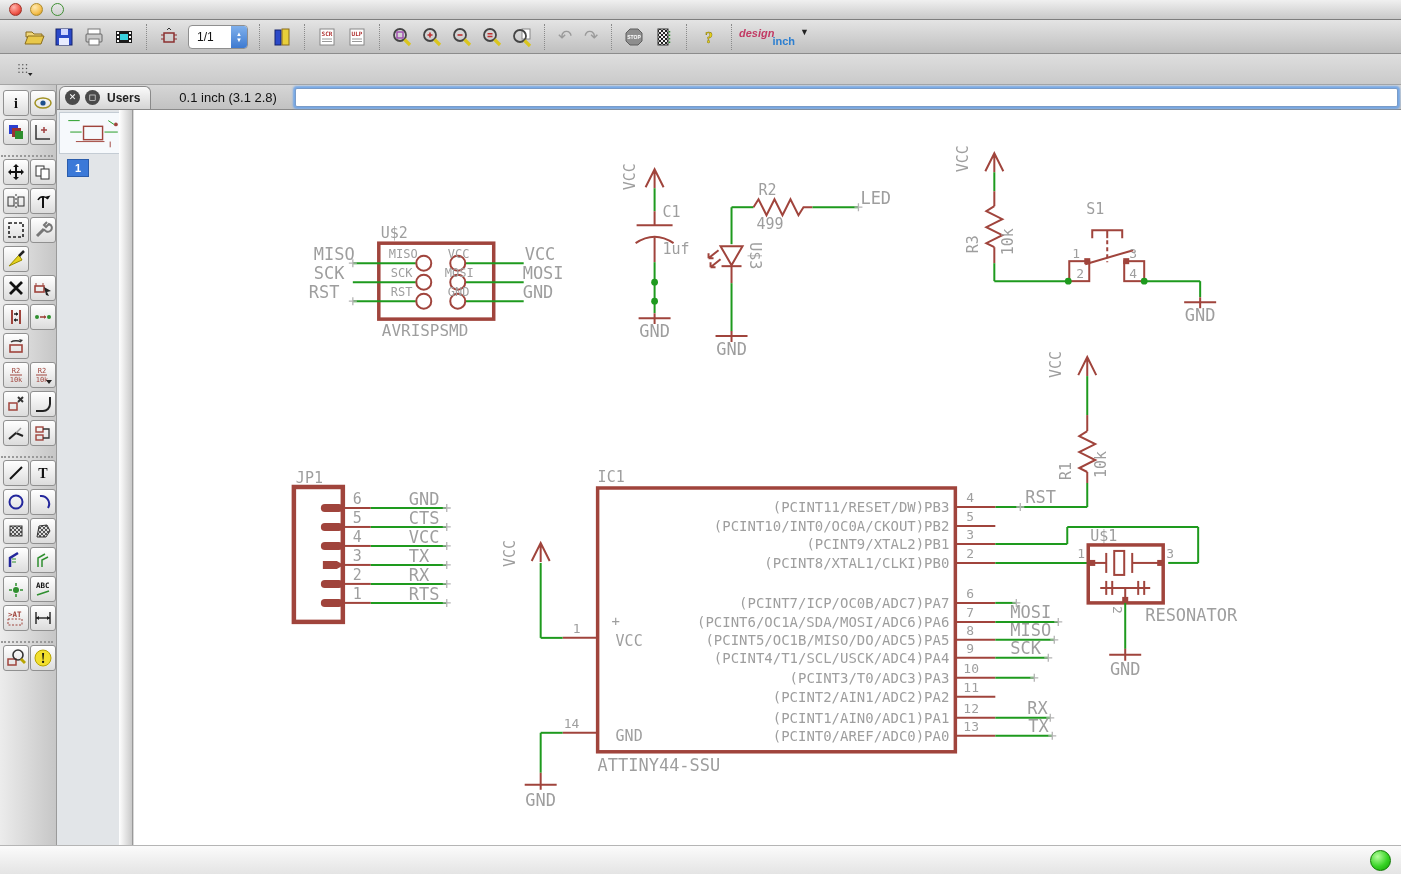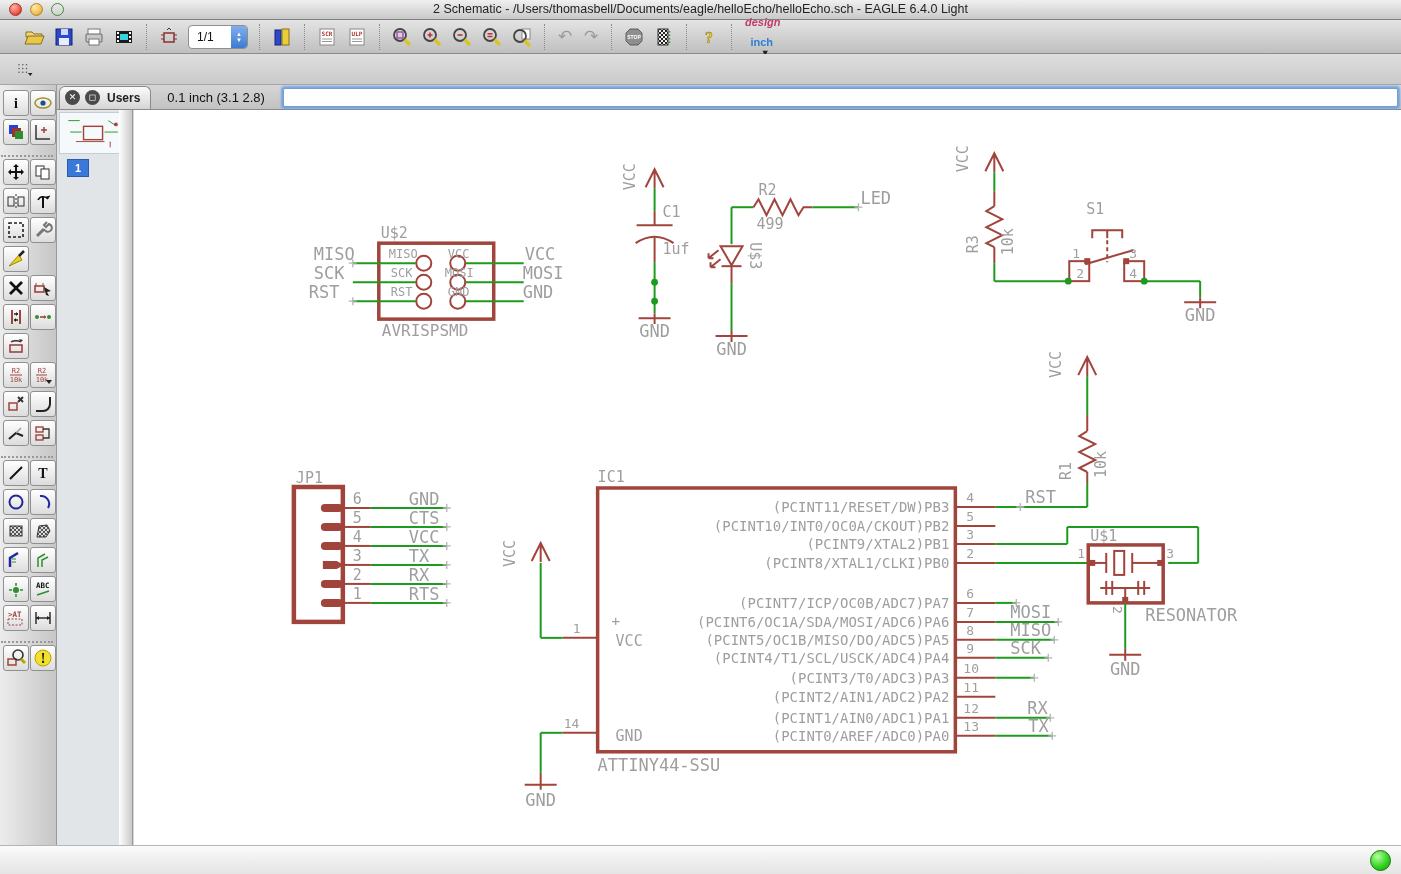--- a/index.html
+++ b/index.html
@@ -16,40 +16,40 @@
   
   .toolbar{position:absolute;left:0;top:20px;width:1401px;height:34px;display:flex;align-items:center;
     background:linear-gradient(#e4e4e4,#bfbfbf);border-bottom:1px solid #8c8c8c;box-sizing:border-box;padding-left:19px;}
   .tbtn{width:28px;height:28px;border:none;background:transparent;padding:2px;margin:0 1px;display:flex;align-items:center;justify-content:center;}
   .tbtn svg{width:22px;height:22px;}
   .tb-div{height:26px;border-left:1px dotted #8a8a8a;margin:0 7px;}
   .spinner{display:flex;align-items:center;width:58px;height:22px;background:#fff;border:1px solid #8f8f8f;border-radius:4px;margin:0 4px;overflow:hidden;}
   .spin-val{flex:1;font-size:12px;color:#111;padding-left:8px;}
   .spin-btns{width:16px;height:22px;background:linear-gradient(#7fb0ec,#3e7ad0);display:flex;flex-direction:column;align-items:center;justify-content:center;color:#fff;font-size:6px;line-height:6px;}
   .arr-txt{font-size:17px;color:#9a9a9a;width:26px;text-align:center;}
-  .dl{display:flex;align-items:center;margin-left:6px;flex-direction:column;}
+  .dl{display:flex;align-items:flex-start;}
   .dl1{color:#c23a64;font-weight:bold;font-style:italic;font-size:11px;}
   .dl2{color:#2d7fd0;font-weight:bold;font-size:11px;margin-left:-2px;margin-top:8px;}
   .dlarrow{font-size:9px;color:#222;margin-left:5px;}
   .doct{font:bold 6px "DejaVu Sans Mono",monospace;fill:#b03030;text-anchor:middle;}
   .stoptxt{font:bold 5px "Liberation Sans",sans-serif;fill:#fff;text-anchor:middle;}
   .helpt{font:bold 16px "Liberation Serif",serif;fill:#e3cf1d;stroke:#7a6a00;stroke-width:.4;text-anchor:middle;}
   
   .gridbar{position:absolute;left:0;top:54px;width:1401px;height:31px;background:linear-gradient(#dedede,#cacaca);
     border-bottom:1px solid #a5a5a5;box-sizing:border-box;display:flex;align-items:center;padding-left:10px;}
   .gbtn{width:30px;height:24px;border:none;background:transparent;display:flex;align-items:center;}
   
   .tabrow{position:absolute;left:57px;top:85px;right:0;height:25px;background:linear-gradient(#d6d6d6,#c2c2c2);
     border-bottom:1px solid #8a8a8a;box-sizing:border-box;display:flex;align-items:center;}
   .sheets-tab{display:flex;align-items:center;height:23px;margin-left:2px;padding:0 10px 0 5px;
     background:linear-gradient(#fafafa,#d5d5d5);border:1px solid #8a8a8a;border-bottom:none;border-radius:6px 6px 0 0;box-sizing:border-box;}
   .mini-circ{width:15px;height:15px;border-radius:50%;background:#4a4a4a;color:#fff;border:none;padding:0;
     display:flex;align-items:center;justify-content:center;font-size:9px;line-height:9px;margin-right:5px;}
   .sheets-label{font-size:12px;font-weight:bold;color:#222;margin-left:2px;}
-  .coords{font-size:13px;color:#111;margin-left:16px;white-space:nowrap;}
+  .coords{font-size:13px;color:#111;margin-left:28px;white-space:nowrap;}
   .command-input{flex:1;height:17px;margin:2px 3px 2px 18px;border:1px solid #7a9cc8;border-radius:2px;
     box-shadow:0 0 2px 2px rgba(100,160,235,.85);outline:none;font-size:12px;padding:0 4px;}
   
   .palette{position:absolute;left:0;top:85px;bottom:29px;width:57px;background:linear-gradient(90deg,#ececec,#c6c6c6);
     border-right:1px solid #9a9a9a;box-sizing:border-box;padding:4px 0 0 1px;display:flex;flex-wrap:wrap;align-content:flex-start;}
   .pb{width:26px;height:26px;margin:1px 0 2px 1.5px;background:linear-gradient(#ffffff,#dcdcdc);
     border:1px solid #909090;border-radius:3px;padding:1px;display:flex;align-items:center;justify-content:center;}
   .pb svg{width:20px;height:20px;}
   .pal-empty{width:26px;height:26px;margin:1px 0 2px 1.5px;}
   .pal-div{width:52px;height:9px;margin:1px 0;border-bottom:2px dotted #999;box-sizing:border-box;}
@@ -90,21 +90,20 @@
 <body>
 
 <div class="window">
 
   <div class="titlebar">
     <div class="traffic">
       <span class="tl red"></span>
       <span class="tl yellow"></span>
       <span class="tl green"></span>
     </div>
-    <div class="title">2 Schematic - /Users/thomasbell/Documents/eagle/helloEcho/helloEcho.sch - EAGLE 6.4.0 Light</div>
   </div>
 
   <div class="toolbar">
     <button class="tbtn">
         <svg viewBox="0 0 22 22">
           <path d="M3 6h6l2 2h8v3H3z" fill="#f0d77a" stroke="#8a6d1c"></path>
           <path d="M2 18l3-8h16l-3 8z" fill="#e8c84a" stroke="#8a6d1c"></path>
         </svg>
       </button>
     <button class="tbtn">

